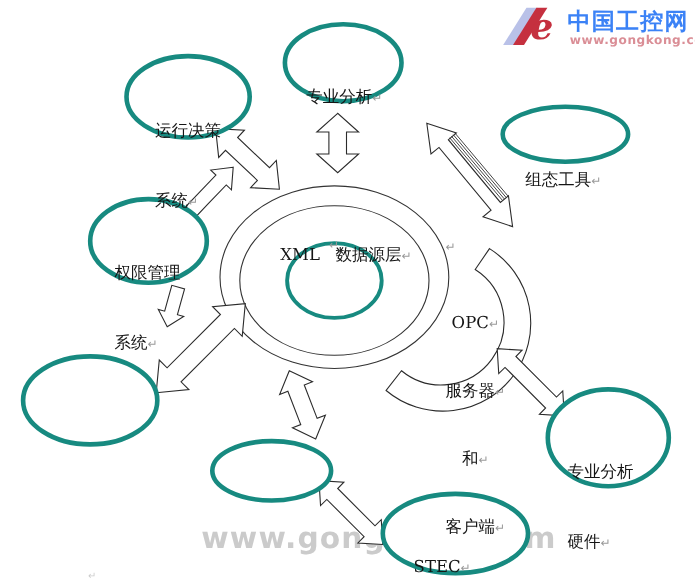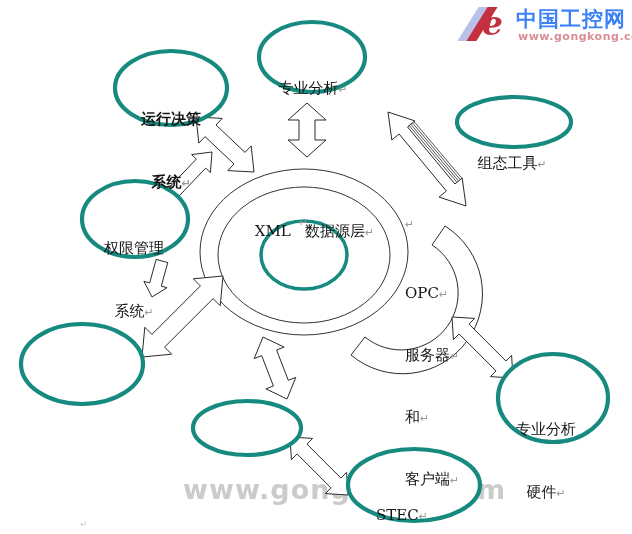--- a/index.html
+++ b/index.html
@@ -1,21 +1,21 @@
 <!DOCTYPE html>
 <html><head>
 <meta charset="utf-8">
 <style>
   html,body{margin:0;padding:0;background:#fff;}
   .canvas{position:relative;width:632px;height:534px;background:#ffffff;overflow:hidden;
           font-family:"DejaVu Serif","Liberation Serif",serif;}
   #shapes{position:absolute;left:0;top:0;z-index:1;}
-  .label{position:absolute;z-index:2;text-align:center;font-size:15px;color:#151515;
+  .label{position:absolute;z-index:2;font-size:15px;color:#151515;
          line-height:21px;width:max-content;white-space:pre;}
-  .label.left{text-align:left;}
+  .label.left{text-align:center;}
   .ctr{transform:translateX(-50%);}
   .ret{color:#9a9a9a;font-size:11px;font-family:"DejaVu Sans","Liberation Sans",sans-serif;}
   .float-ret{position:absolute;z-index:2;}
   .watermark{position:absolute;z-index:0;left:183px;top:474px;font-size:27px;font-weight:bold;
              letter-spacing:1px;color:#cbcbcb;font-family:"DejaVu Sans","Liberation Sans",sans-serif;}
   .logo{position:absolute;z-index:3;left:456px;top:2px;width:176px;height:48px;}
   .logo .slash{position:absolute;width:10px;height:34px;transform:skewX(-32deg);}
   .logo .slash.blue{left:12px;top:5px;background:#b9c1e8;}
   .logo .slash.red{left:21px;top:5px;background:#c5303f;}
   .logo .emark{position:absolute;left:26px;top:2px;font-size:33px;font-weight:bold;font-style:italic;
@@ -67,21 +67,21 @@
       <ellipse cx="135" cy="219" rx="53" ry="38"></ellipse>
       <ellipse cx="82" cy="364" rx="61" ry="40"></ellipse>
       <ellipse cx="247" cy="428" rx="54" ry="27"></ellipse>
       <ellipse cx="414" cy="485" rx="66" ry="36"></ellipse>
       <ellipse cx="553" cy="398" rx="55" ry="44"></ellipse>
     </g>
 
     <ellipse cx="304" cy="255" rx="43" ry="34" fill="#ffffff" stroke="#178a80" stroke-width="3.5"></ellipse>
   </svg>
 
-  <div class="label ctr" style="left:171px;top:67px;font-weight:bold;">
+  <div class="label ctr" style="left:171px;top:67px;">
     <div><span>运行决策</span></div>
     <div><span>系统</span><span class="ret">↵</span></div>
   </div>
 
   <div class="label ctr" style="left:313px;top:36px;">
     <div><span>专业分析</span><span class="ret">↵</span></div>
   </div>
 
   <div class="label ctr" style="left:512px;top:111px;">
     <div><span>组态工具</span><span class="ret">↵</span></div>

